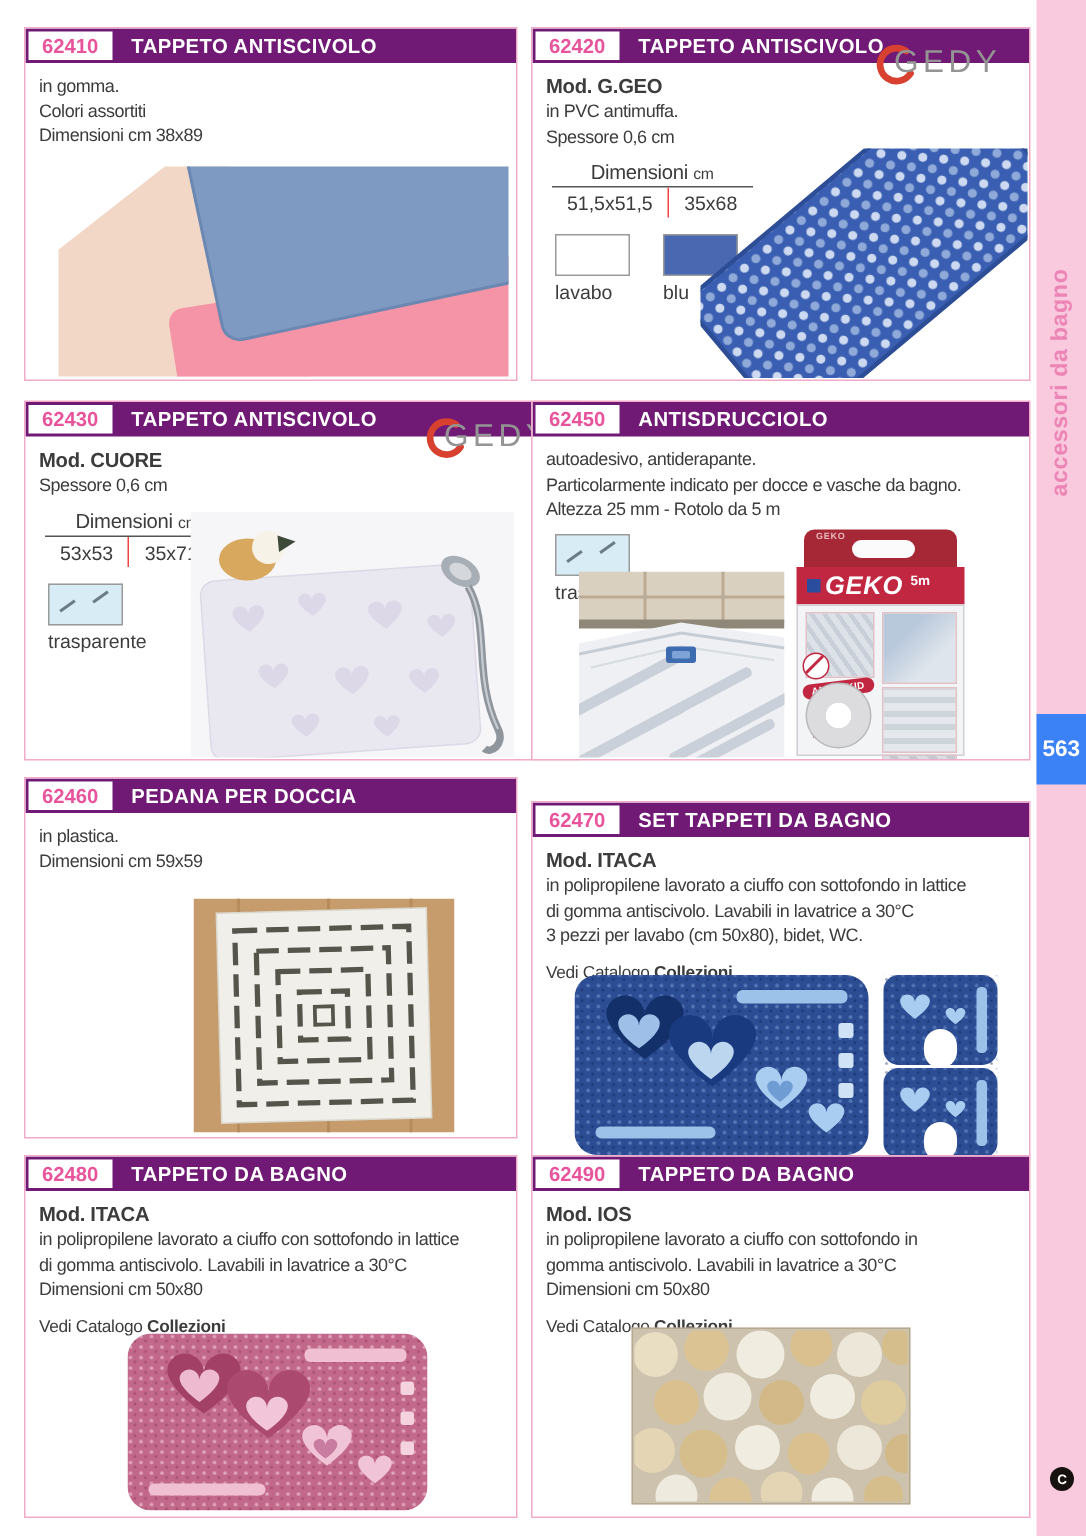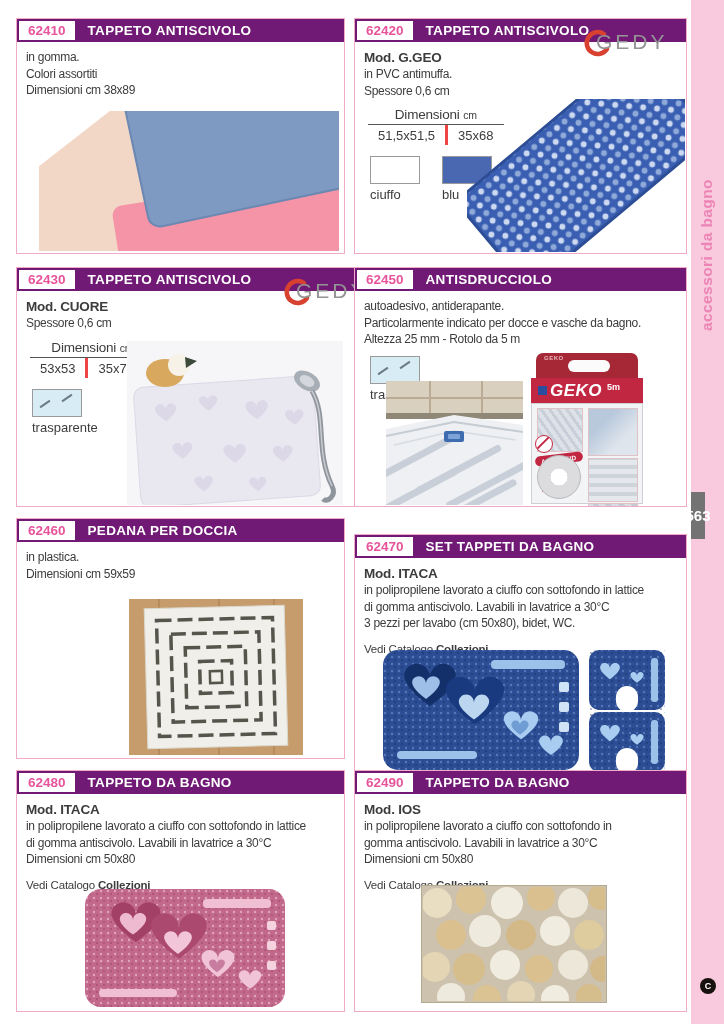--- a/index.html
+++ b/index.html
@@ -18,21 +18,21 @@
   
   .gedy{position:absolute;top:8px;right:10px;width:88px;height:32px;}
   .gedy svg{position:absolute;left:-6px;top:0;}
   .gedytxt{position:absolute;left:8px;top:3px;font-size:21px;letter-spacing:3px;color:#949494;font-weight:400;}
   
   .dimtbl{display:inline-block;margin:8px 0 0 4px;}
   .dimhead{text-align:center;border-bottom:1px solid #555;padding:0 4px 2px;font-size:13.5px;letter-spacing:-.2px;}
   .dimhead .unit{font-size:10.5px;}
   .dimrow{display:flex;}
   .dimcell{padding:3px 10px 2px;font-size:13px;text-align:center;}
-  .dimcell.sep{border-left:3px solid #ef4444;}
+  .dimcell.sep{border-left:1px solid #ef4444;}
   
   .swatches{display:flex;gap:22px;margin:11px 0 0 6px;}
   .swatch{font-size:13px;}
   .swbox{width:48px;height:26px;border:1px solid #9a9a9a;margin-bottom:3px;}
   .swbox.blu{background:#4a68b2;}
   .swbox.trasp{background:#d8ecf6;position:relative;}
   .swbox.trasp i{position:absolute;width:12px;height:2px;background:#6b7c86;transform:rotate(-35deg);}
   .swbox.trasp i.g1{left:6px;top:13px;}
   .swbox.trasp i.g2{left:28px;top:7px;}
   .img{position:absolute;}
@@ -57,21 +57,21 @@
   .g5line{position:absolute;left:10px;top:84px;width:34px;height:2px;background:#c22742;transform:rotate(-6deg);}
   .groll{position:absolute;left:5px;bottom:4px;width:42px;height:42px;border-radius:50%;
          background:radial-gradient(circle,#fff 0 28%,#dcdcdf 29% 100%);border:1px solid #b9b9bd;}
   .gban{position:absolute;left:3px;bottom:50px;width:16px;height:16px;border-radius:50%;border:1.5px solid #c22742;
         background:#fff;}
   .gban i{position:absolute;left:-1px;top:6px;width:16px;height:2px;background:#c22742;transform:rotate(-45deg);}
   
   .sidebar{position:absolute;right:0;top:0;width:33px;height:1024px;background:#f9c9dd;}
   .sidebar-label{position:absolute;top:255px;left:16px;transform:translate(-50%,-50%) rotate(-90deg);
                  white-space:nowrap;color:#ec85b5;font-weight:bold;font-size:15.5px;letter-spacing:.4px;}
-  .pagenum{position:absolute;top:492px;left:0;width:14px;height:47px;background:#737373;color:#fff;
+  .pagenum{position:absolute;top:476px;left:0;width:33px;height:47px;background:#3b82f6;color:#fff;
            font-weight:bold;font-size:15px;display:flex;align-items:center;justify-content:center;}
   .cmark{position:absolute;top:978px;left:9px;width:16px;height:16px;border-radius:50%;background:#17120f;
          color:#fff;font-size:9px;font-weight:bold;display:flex;align-items:center;justify-content:center;}
 </style>
 </head>
 <body>
 
 <div class="cell" style="left:16px;top:18px;width:327px;height:234px;">
   <div class="hdr">
     <span class="code">62410</span>
@@ -111,21 +111,21 @@
         <span class="unit">cm</span>
       </div>
       <div class="dimrow">
         <div class="dimcell">51,5x51,5</div>
         <div class="dimcell sep">35x68</div>
       </div>
     </div>
     <div class="swatches">
       <div class="swatch">
         <div class="swbox"></div>
-        <span>ciuffo</span>
+        <span>lavabo</span>
       </div>
       <div class="swatch">
         <div class="swbox blu"></div>
         <span>blu</span>
       </div>
     </div>
   </div>
   <svg class="img" style="left:112px;top:80px;" width="218" height="153" viewBox="0 0 218 153">
     <defs>
       <pattern id="chk" width="14" height="14" patternUnits="userSpaceOnUse" patternTransform="rotate(45)">

